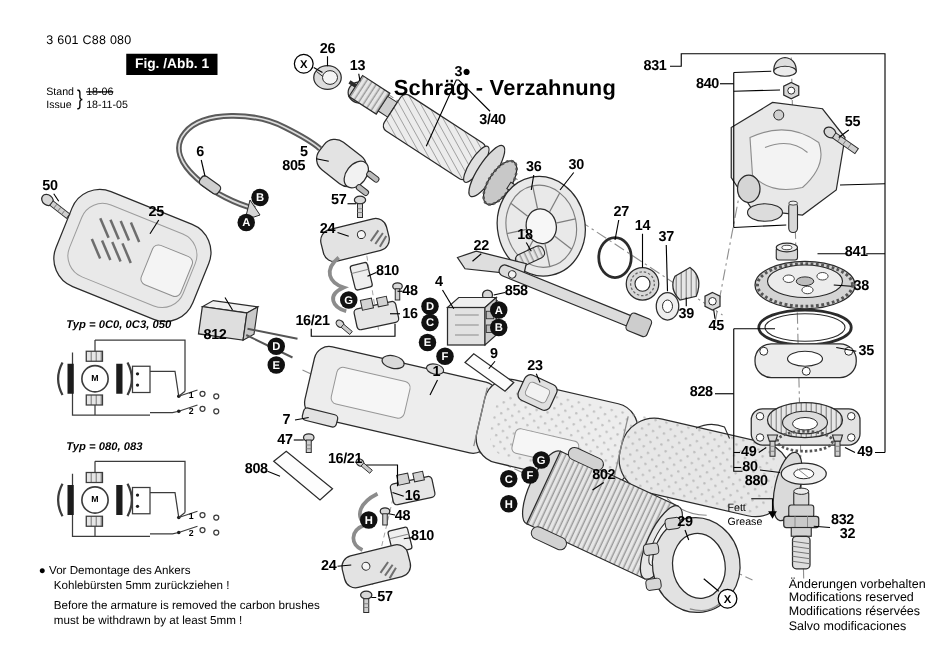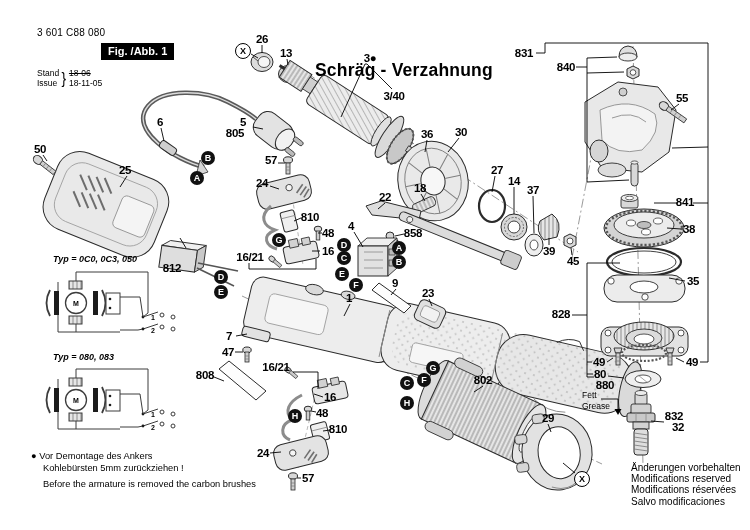--- a/index.html
+++ b/index.html
@@ -16,21 +16,21 @@
   .slabel{position:absolute;transform:translate(-50%,-50%);font-size:7px;font-weight:bold;}
   .part-number{left:37px;top:27px;font-size:10px;letter-spacing:.2px;}
   .stand-block{left:37px;top:41px;font-size:8.5px;line-height:9.5px;display:flex;align-items:center;gap:2px;margin-top:28px;}
   .stand-col{display:flex;flex-direction:column;}
   .brace{font-size:17px;font-weight:normal;transform:scaleX(.8);}
   .struck{text-decoration:line-through;}
   .fig-badge{left:101px;top:43px;background:#000;color:#fff;font-weight:bold;font-size:11px;
              padding:2px 7px 3px 7px;}
   .main-title{left:315px;top:27px;font-size:17.5px;font-weight:bold;letter-spacing:.2px;margin-top:33px;}
   .typ-label{font-size:9px;font-weight:bold;font-style:italic;}
-  .grease{font-size:8.5px;line-height:10.5px;}
+  .grease{font-size:8.5px;line-height:10.5px;margin-top:11px;}
   .note-left{left:31px;top:450px;font-size:9.3px;line-height:12px;}
   .note-left .de2{margin-left:12px;}
   .note-left .en{margin-left:12px;}
   .note-left .en.first{margin-top:4px;}
   .note-right{left:631px;top:462px;font-size:10px;line-height:11.2px;}
 </style>
 </head>
 <body>
 
 <div id="stage">
@@ -542,20 +542,21 @@
     <div>Grease</div>
   </div>
 
   <div class="abs note-left">
     <div>
       <span>●</span>
       <span>Vor Demontage des Ankers</span>
     </div>
     <div class="de2">Kohlebürsten 5mm zurückziehen !</div>
     <div class="en first">Before the armature is removed the carbon brushes</div>
+    <div class="en">must be withdrawn by at least 5mm !</div>
   </div>
 
   <div class="abs note-right">
     <div>Änderungen vorbehalten</div>
     <div>Modifications reserved</div>
     <div>Modifications réservées</div>
     <div>Salvo modificaciones</div>
   </div>
 
 <span class="plabel" style="left: 262px; top: 39px;">26</span>

